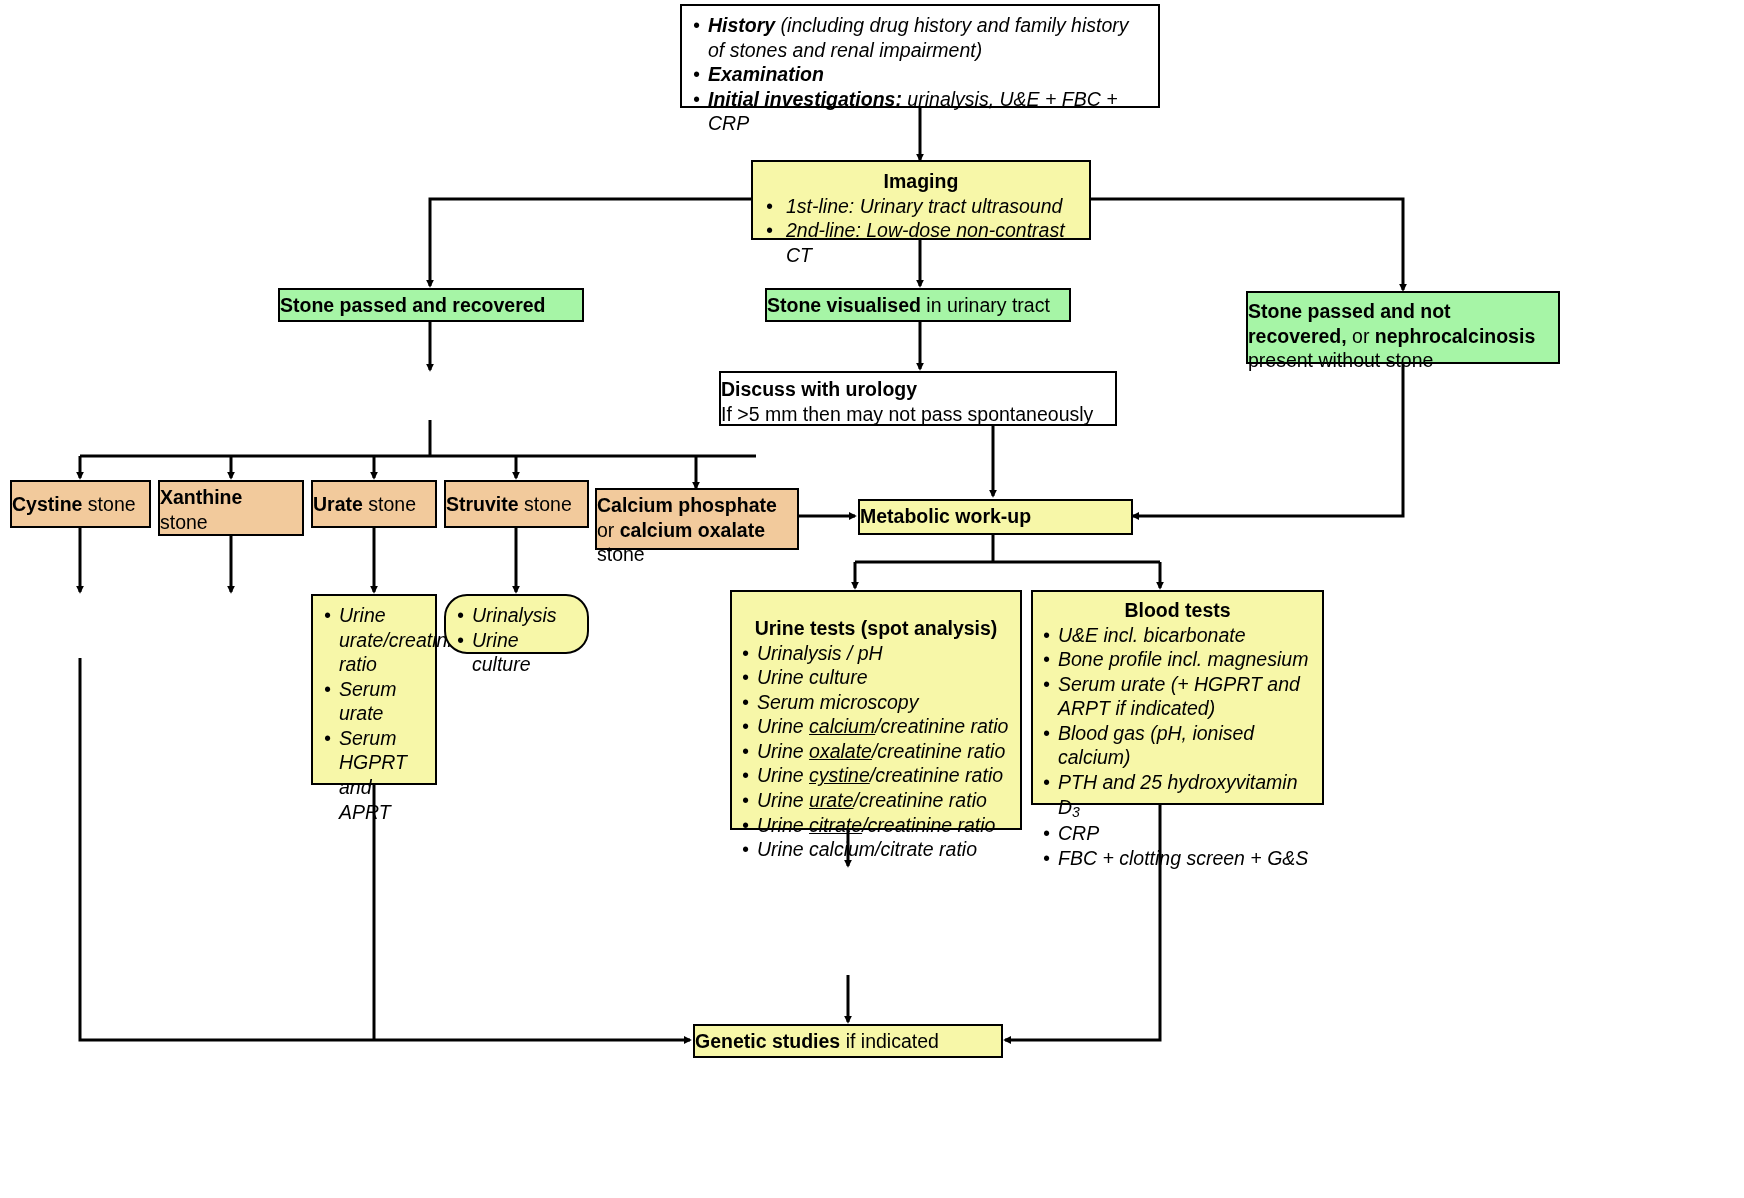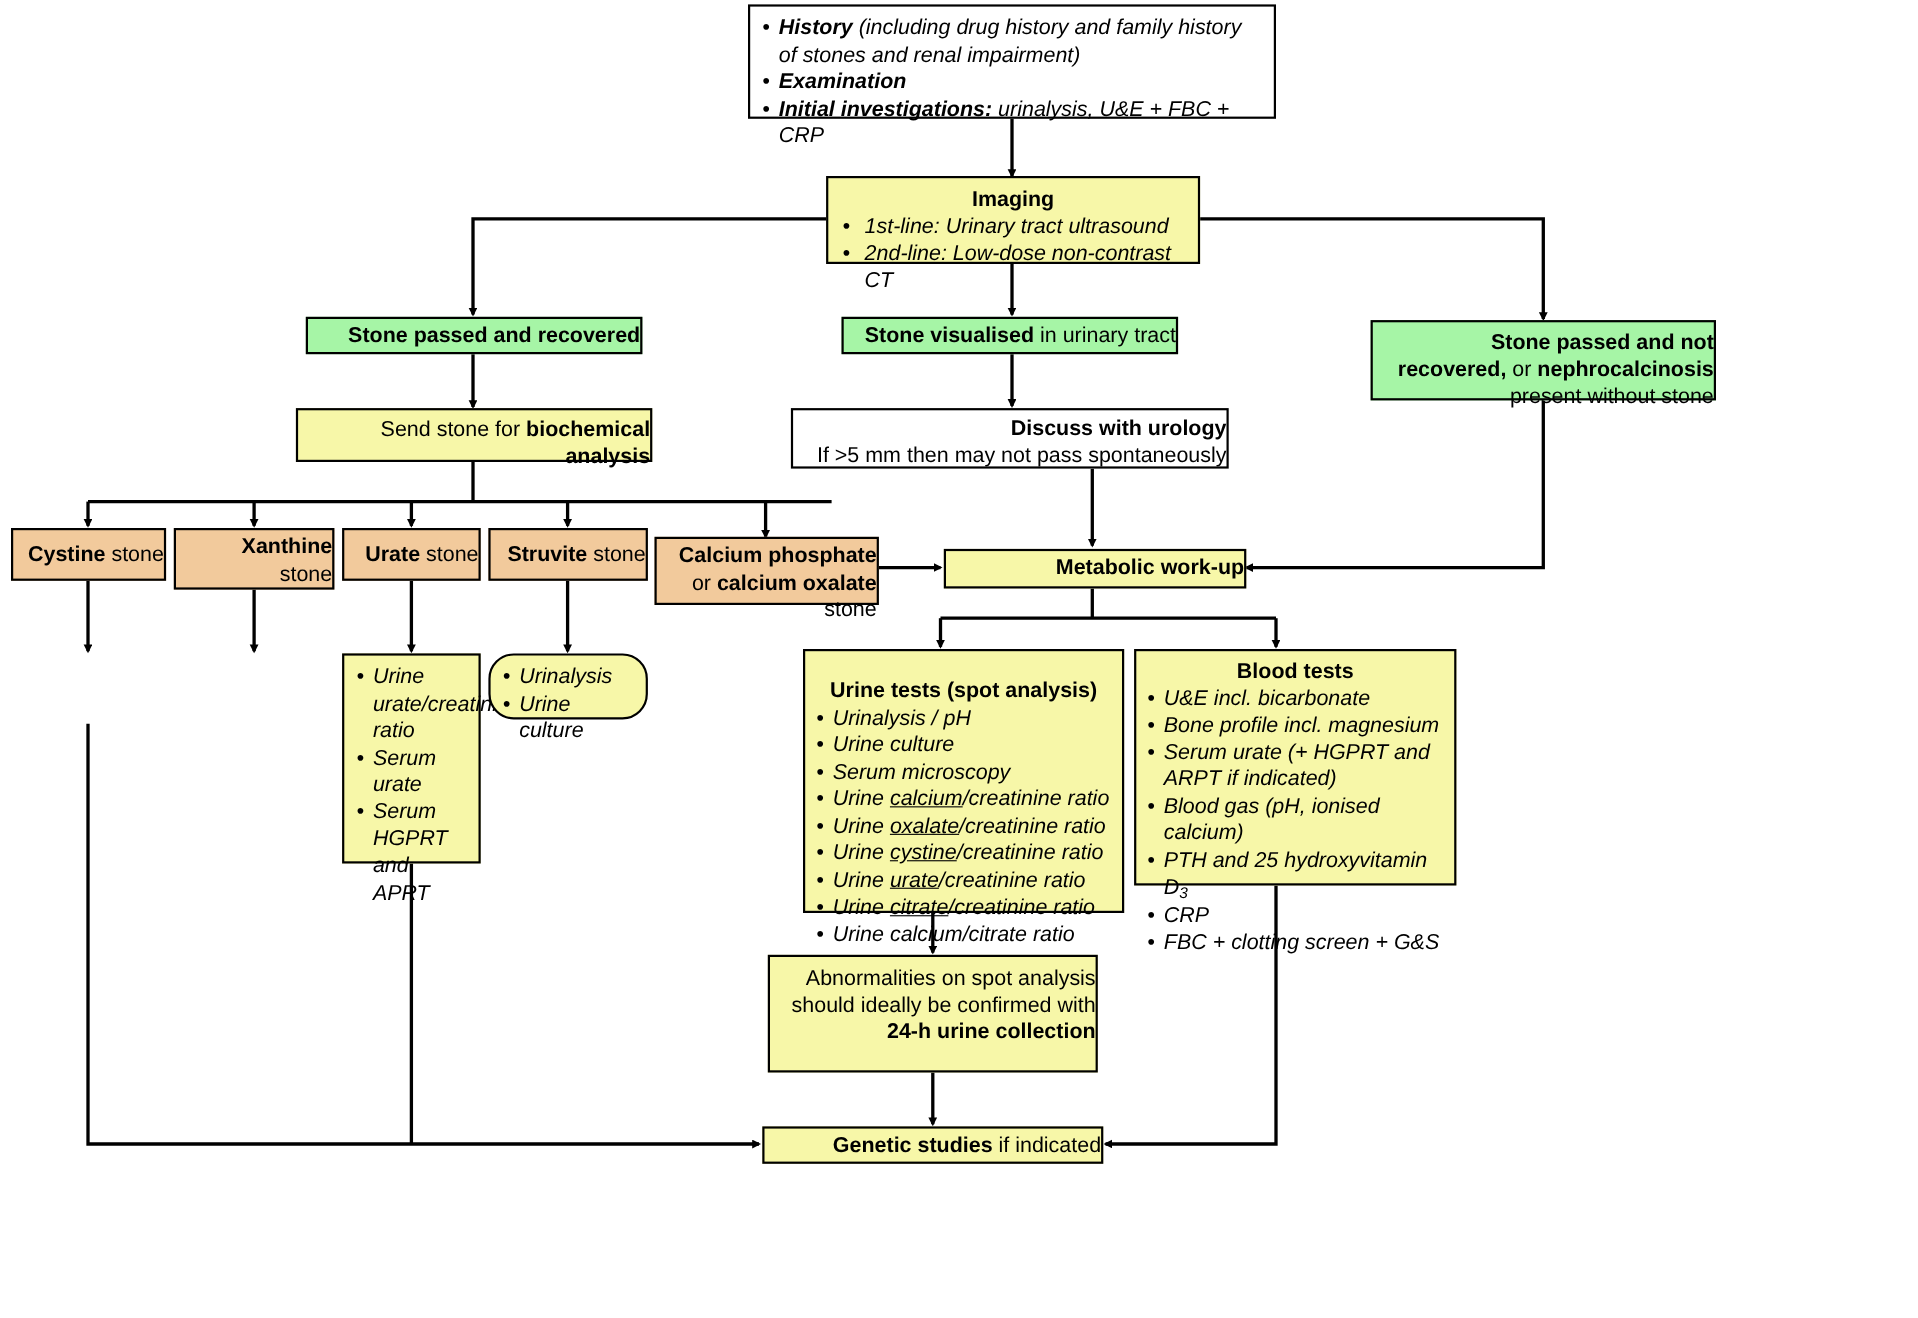--- a/index.html
+++ b/index.html
@@ -6,21 +6,21 @@
   body{font-family:"Liberation Sans", sans-serif;}
   #stage{position:relative;width:1744px;height:1198px;background:#fff;overflow:hidden;}
   svg.edges{position:absolute;left:0;top:0;width:1744px;height:1198px;pointer-events:none;}
   .box{position:absolute;border:2.5px solid #000;box-sizing:border-box;
        font-size:19.5px;line-height:1.26;color:#000;}
   .yellow{background:#f7f7a8;}
   .green{background:#a6f5a6;}
   .orange{background:#f2ca9c;}
   .white{background:#ffffff;}
   .ttl{font-weight:bold;text-align:center;display:block;}
-  .ctr{text-align:right;}
+  .ctr{text-align:left;}
   ul.bl{list-style:none;margin:0;padding:0;}
   ul.bl > li{position:relative;padding-left:17px;margin:0;font-style:italic;}
   ul.bl > li:before{content:"\2022";position:absolute;left:2px;top:0;}
   ul.wide > li{padding-left:24px;}
   ul.wide > li:before{left:4px;}
   .pad{padding:7px 9px;}
   b{font-weight:bold;}
   u{text-decoration:underline;}
   sub{font-size:0.72em;vertical-align:-0.22em;}
 </style>
@@ -108,24 +108,20 @@
   <div class="box green ctr" style="left:765px;top:288px;width:306px;height:34px;line-height:30px;">
     <b>Stone visualised</b><span> in urinary tract</span>
   </div>
 
   <div class="box green ctr" style="left:1246px;top:291px;width:314px;height:73px;padding-top:6px;">
     <b>Stone passed and not</b><br>
     <b>recovered,</b><span> or </span><b>nephrocalcinosis</b><br>
     <span>present without stone</span>
   </div>
 
-  <div class="box yellow ctr" style="left:269px;top:371px;width:324px;height:49px;padding-top:5px;">
-    <span>Send stone for </span><b>biochemical</b><br>
-    <b>analysis</b>
-  </div>
 
   <div class="box white ctr" style="left:719px;top:371px;width:398px;height:55px;padding-top:4px;">
     <b>Discuss with urology</b><br>
     <span>If &gt;5 mm then may not pass spontaneously</span>
   </div>
 
   <div class="box yellow ctr" style="left:858px;top:499px;width:275px;height:36px;line-height:31px;">
     <b>Metabolic work-up</b>
   </div>
 
@@ -190,23 +186,18 @@
         <li>U&amp;E incl. bicarbonate</li>
         <li>Bone profile incl. magnesium</li>
         <li>Serum urate (+ HGPRT and ARPT if indicated)</li>
         <li>Blood gas (pH, ionised calcium)</li>
         <li>PTH and 25 hydroxyvitamin D<sub>3</sub></li>
         <li>CRP</li>
         <li>FBC + clotting screen + G&amp;S</li>
       </ul>
   </div>
 
-  <div class="box yellow ctr" style="left:698px;top:868px;width:300px;height:107px;padding-top:7px;">
-    <span>Abnormalities on spot analysis</span><br>
-    <span>should ideally be confirmed with</span><br>
-    <b>24-h urine collection</b>
-  </div>
 
   <div class="box yellow ctr" style="left:693px;top:1024px;width:310px;height:34px;line-height:30px;">
     <b>Genetic studies</b><span> if indicated</span>
   </div>
 
 </div>
 
 </body></html>

